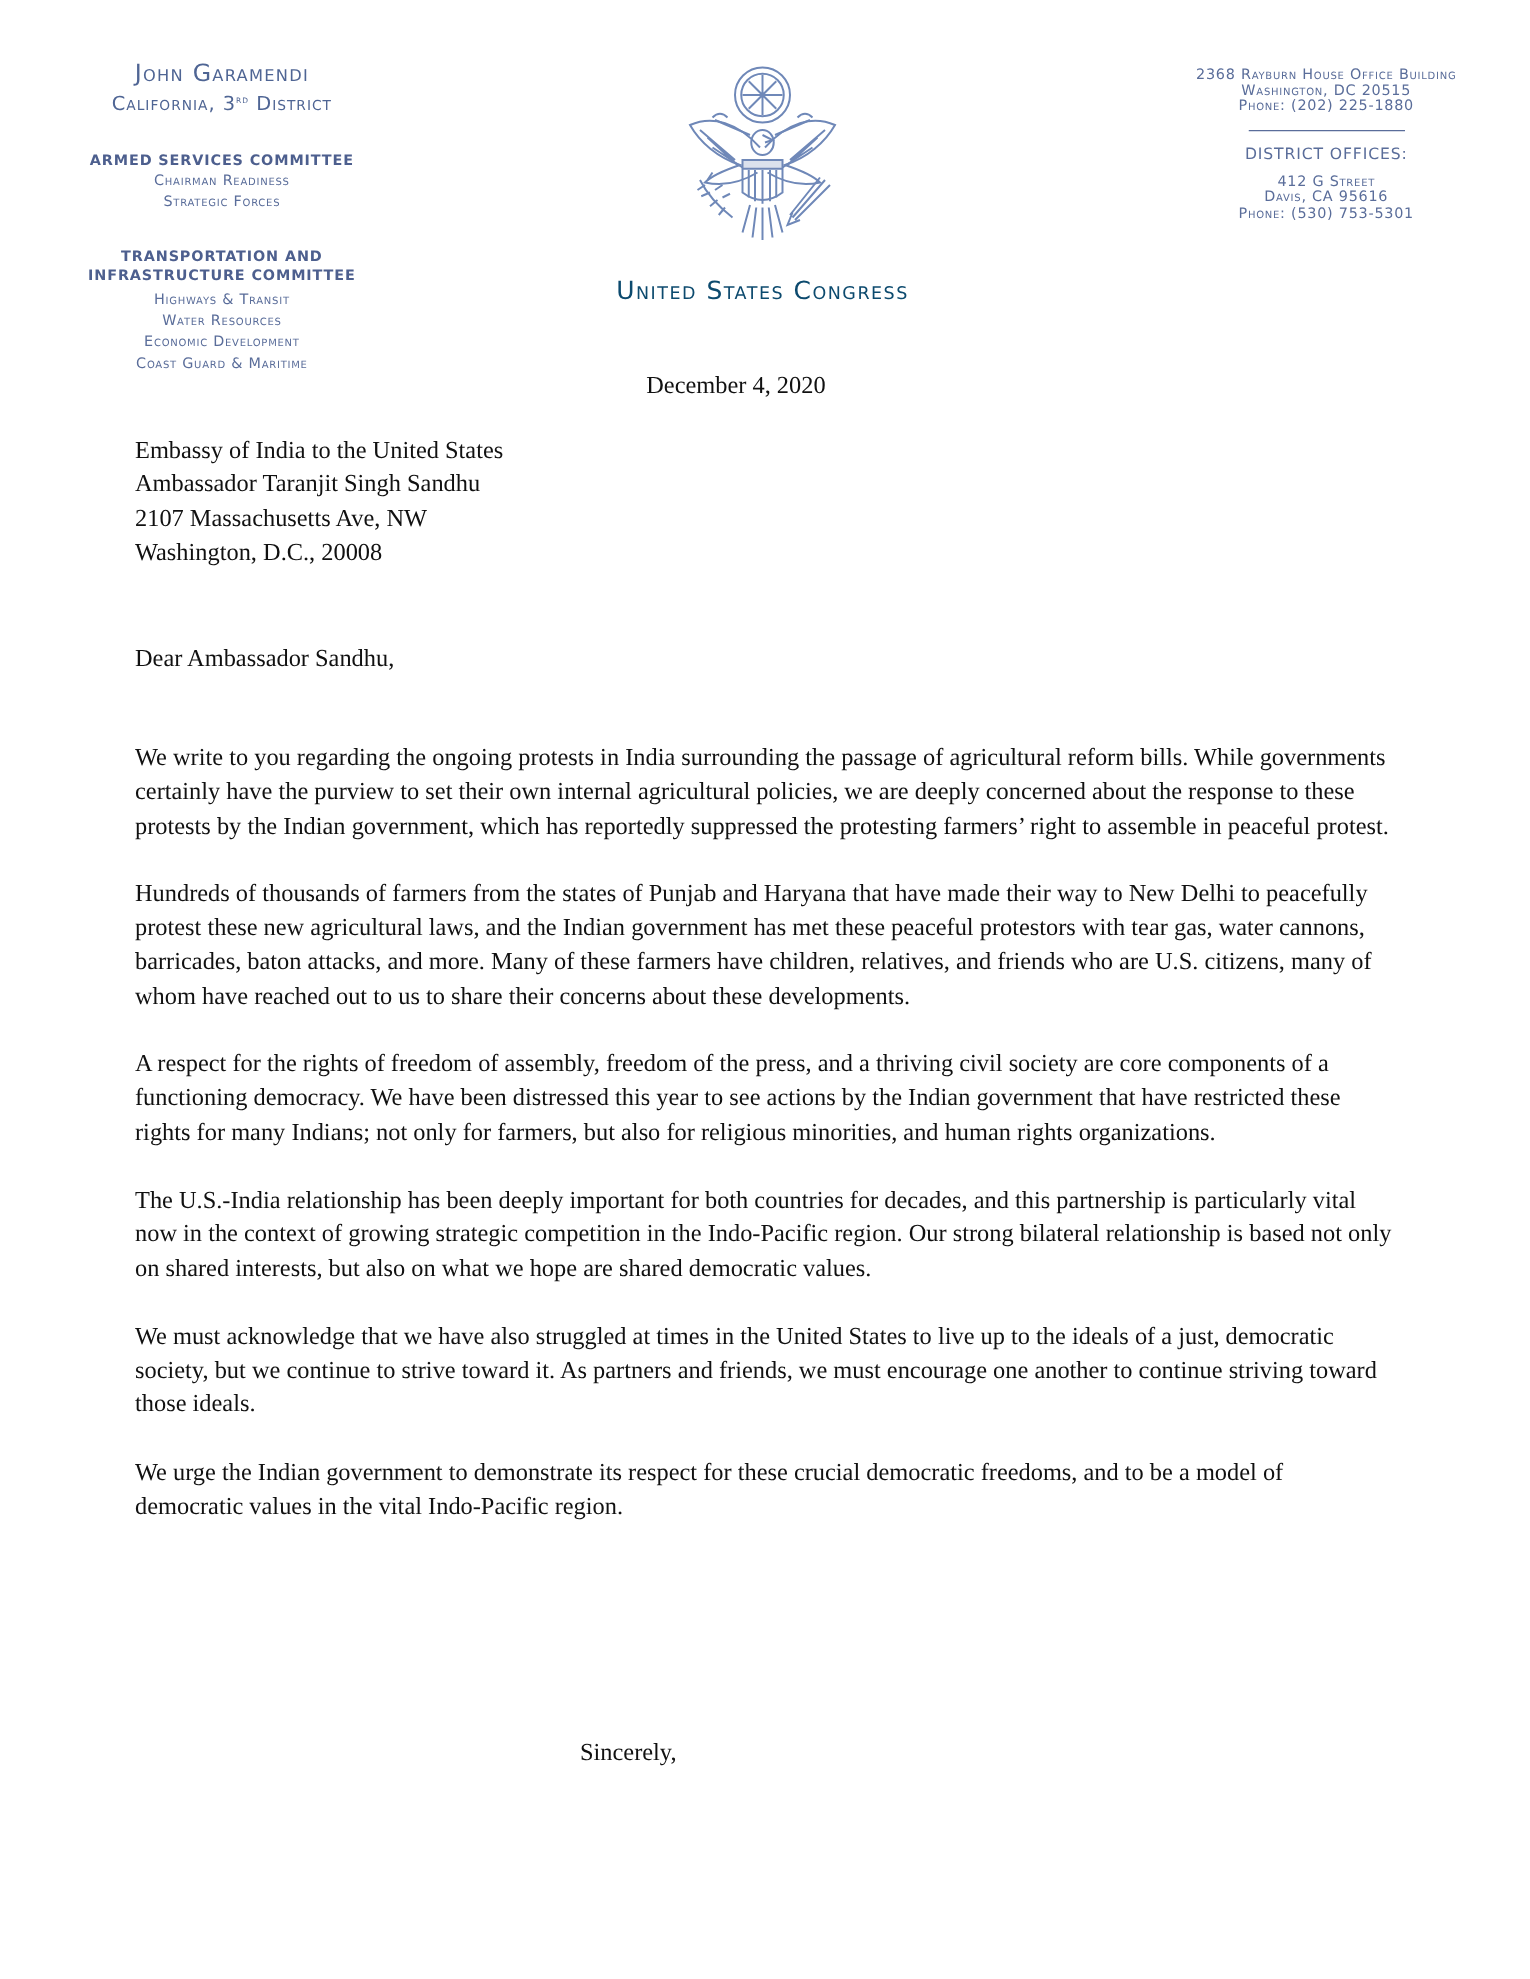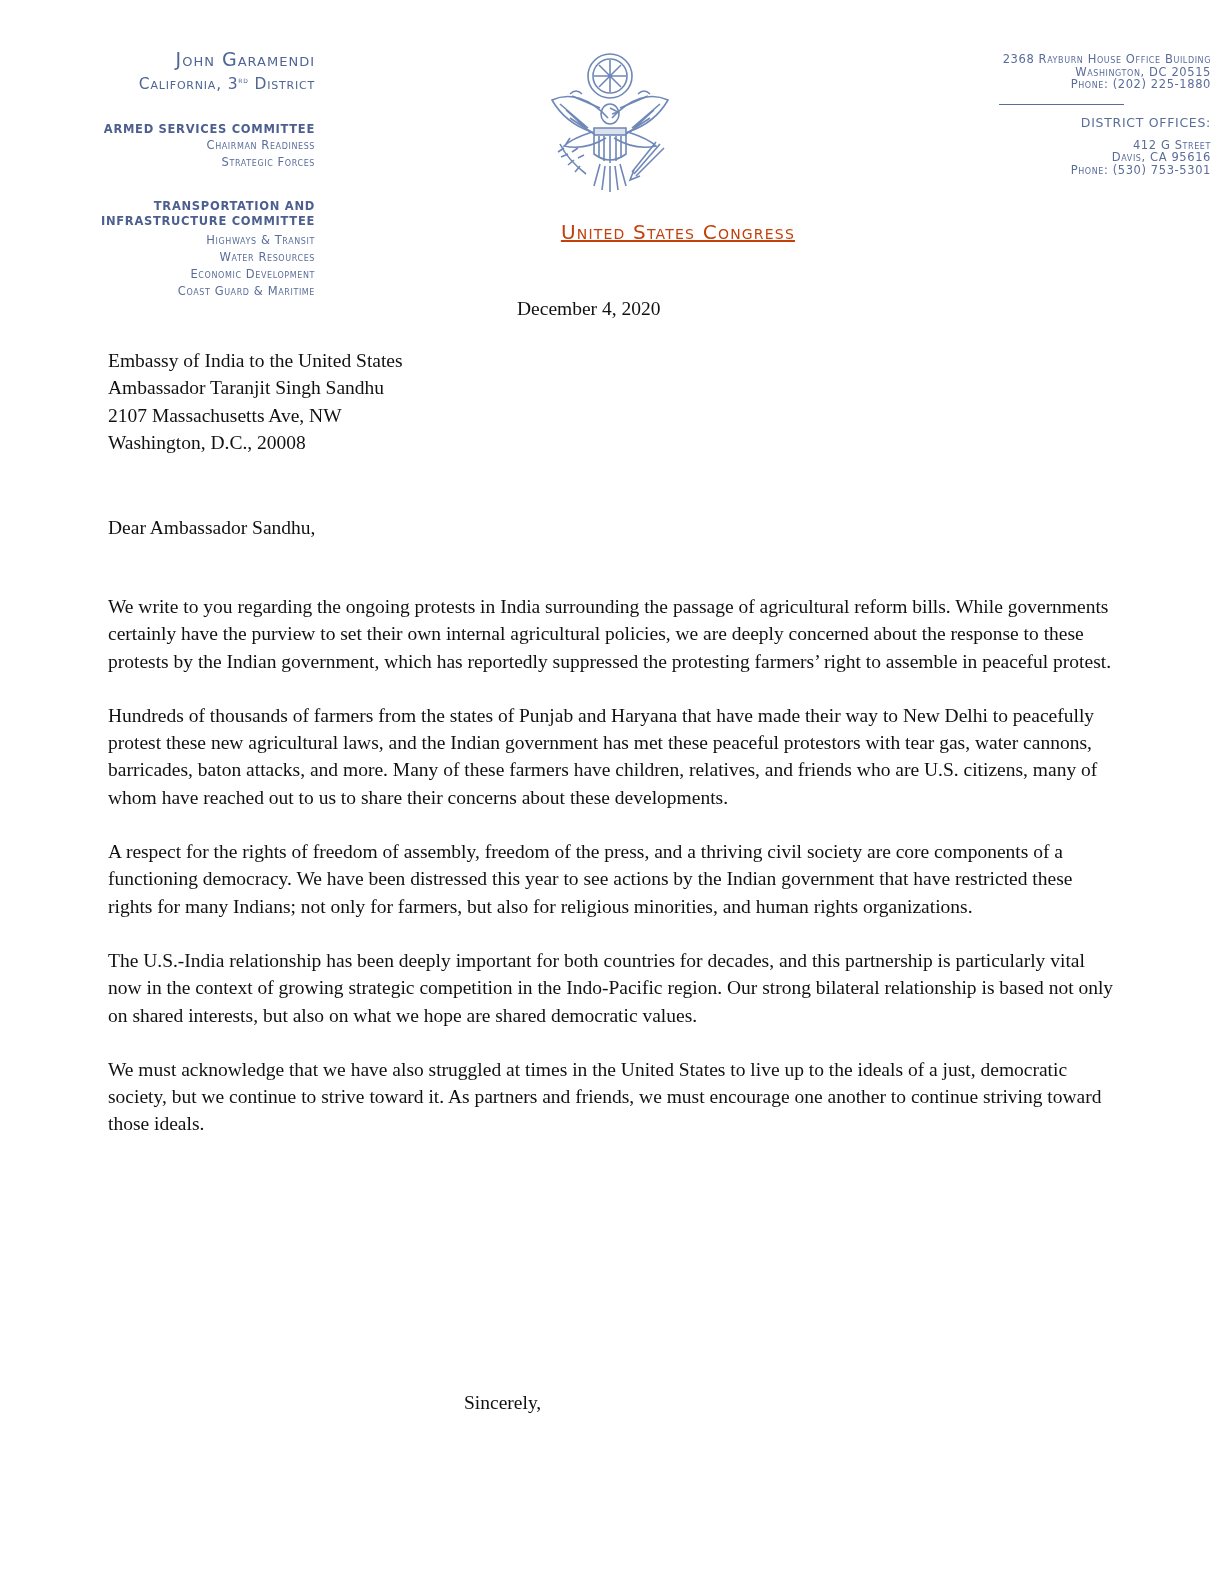--- a/index.html
+++ b/index.html
@@ -1,33 +1,33 @@
 <!DOCTYPE html>
 <html><head>
 <meta charset="utf-8">
 <style>
   html, body { margin: 0; padding: 0; background: #ffffff; }
   body { width: 1224px; height: 1583px; position: relative; overflow: hidden; }
-  .lh { position: absolute; color: #4a5e8c; font-family: "DejaVu Sans", sans-serif; text-align: right; }
+  .lh { position: absolute; color: #4a5e8c; font-family: "DejaVu Sans", sans-serif; text-align: center; }
   #lh-left { left: 40px; top: 48px; width: 275px; }
   #lh-left .name { font-size: 19px; letter-spacing: 1px; line-height: 22px; font-variant: small-caps; color: #4f6594; }
   #lh-left .district { font-size: 15.5px; letter-spacing: 0.8px; line-height: 20px; font-variant: small-caps; color: #4f6594; }
   #lh-left .district sup { font-size: 9px; }
   #lh-left .committees { margin-top: 22px; }
   #lh-left .cm-head { font-size: 11.5px; font-weight: bold; letter-spacing: 0.7px; line-height: 15px; color: #4d5f8e; }
   #lh-left .cm-sub { font-size: 11.5px; font-variant: small-caps; letter-spacing: 0.6px; line-height: 17px; color: #5a6d9a; }
   #lh-left .group { margin-bottom: 9px; margin-top: 28px; }
   #lh-right { left: 911px; top: 53px; width: 300px; }
   #lh-right .line { font-size: 11.5px; font-variant: small-caps; letter-spacing: 0.6px; line-height: 12.5px; color: #5a6d9a; }
   #lh-right .rule { width: 125px; height: 1px; background: #5a6d9a; margin: 13px auto 10px; }
   #lh-right .do-label { font-size: 12.5px; letter-spacing: 0.7px; line-height: 16px; margin-bottom: 8px; color: #5a6d9a; }
   #lh-right .office { margin-bottom: 8px; }
   #lh-center { left: 425px; top: 48px; width: 370px; }
   #lh-center .seal { width: 160px; height: 160px; margin: 0 auto; display: block; }
-  #lh-center .congress { margin-top: 12px; font-size: 20px; letter-spacing: 1.2px; font-variant: small-caps; color: #c2410c; text-decoration: underline; }
+  #lh-center .congress { margin-top: 12px; font-size: 20px; letter-spacing: 1.2px; font-variant: small-caps; color: #0c4a6e; }
   .doc { position: absolute; font-family: "Liberation Serif", serif; color: #111; font-size: 19.5px; line-height: 27.3px; }
   #date { left: 517px; top: 295px; }
   #recipient { left: 108px; top: 347px; }
   #salutation { left: 108px; top: 514px; }
   #body { left: 108px; top: 593px; width: 1010px; }
   #body p { margin: 0 0 27px 0; }
   #closing { left: 464px; top: 1389px; }
 </style>
 </head>
 <body>
@@ -105,15 +105,16 @@
 </div>
 
 <div id="salutation" class="doc">Dear Ambassador Sandhu,</div>
 
 <div id="body" class="doc">
   <p>We write to you regarding the ongoing protests in India surrounding the passage of agricultural reform bills.  While governments certainly have the purview to set their own internal agricultural policies, we are deeply concerned about the response to these protests by the Indian government, which has reportedly suppressed the protesting farmers’ right to assemble in peaceful protest.</p>
   <p>Hundreds of thousands of farmers from the states of Punjab and Haryana that have made their way to New Delhi to peacefully protest these new agricultural laws, and the Indian government has met these peaceful protestors with tear gas, water cannons, barricades, baton attacks, and more. Many of these farmers have children, relatives, and friends who are U.S. citizens, many of whom have reached out to us to share their concerns about these developments.</p>
   <p>A respect for the rights of freedom of assembly, freedom of the press, and a thriving civil society are core components of a functioning democracy.  We have been distressed this year to see actions by the Indian government that have restricted these rights for many Indians; not only for farmers, but also for religious minorities, and human rights organizations.</p>
   <p>The U.S.-India relationship has been deeply important for both countries for decades, and this partnership is particularly vital now in the context of growing strategic competition in the Indo-Pacific region.  Our strong bilateral relationship is based not only on shared interests, but also on what we hope are shared democratic values.</p>
   <p>We must acknowledge that we have also struggled at times in the United States to live up to the ideals of a just, democratic society, but we continue to strive toward it.  As partners and friends, we must encourage one another to continue striving toward those ideals.</p>
+  <p>We urge the Indian government to demonstrate its respect for these crucial democratic freedoms, and to be a model of democratic values in the vital Indo-Pacific region.</p>
 </div>
 
 <div id="closing" class="doc">Sincerely,</div>
 
 </body></html>

